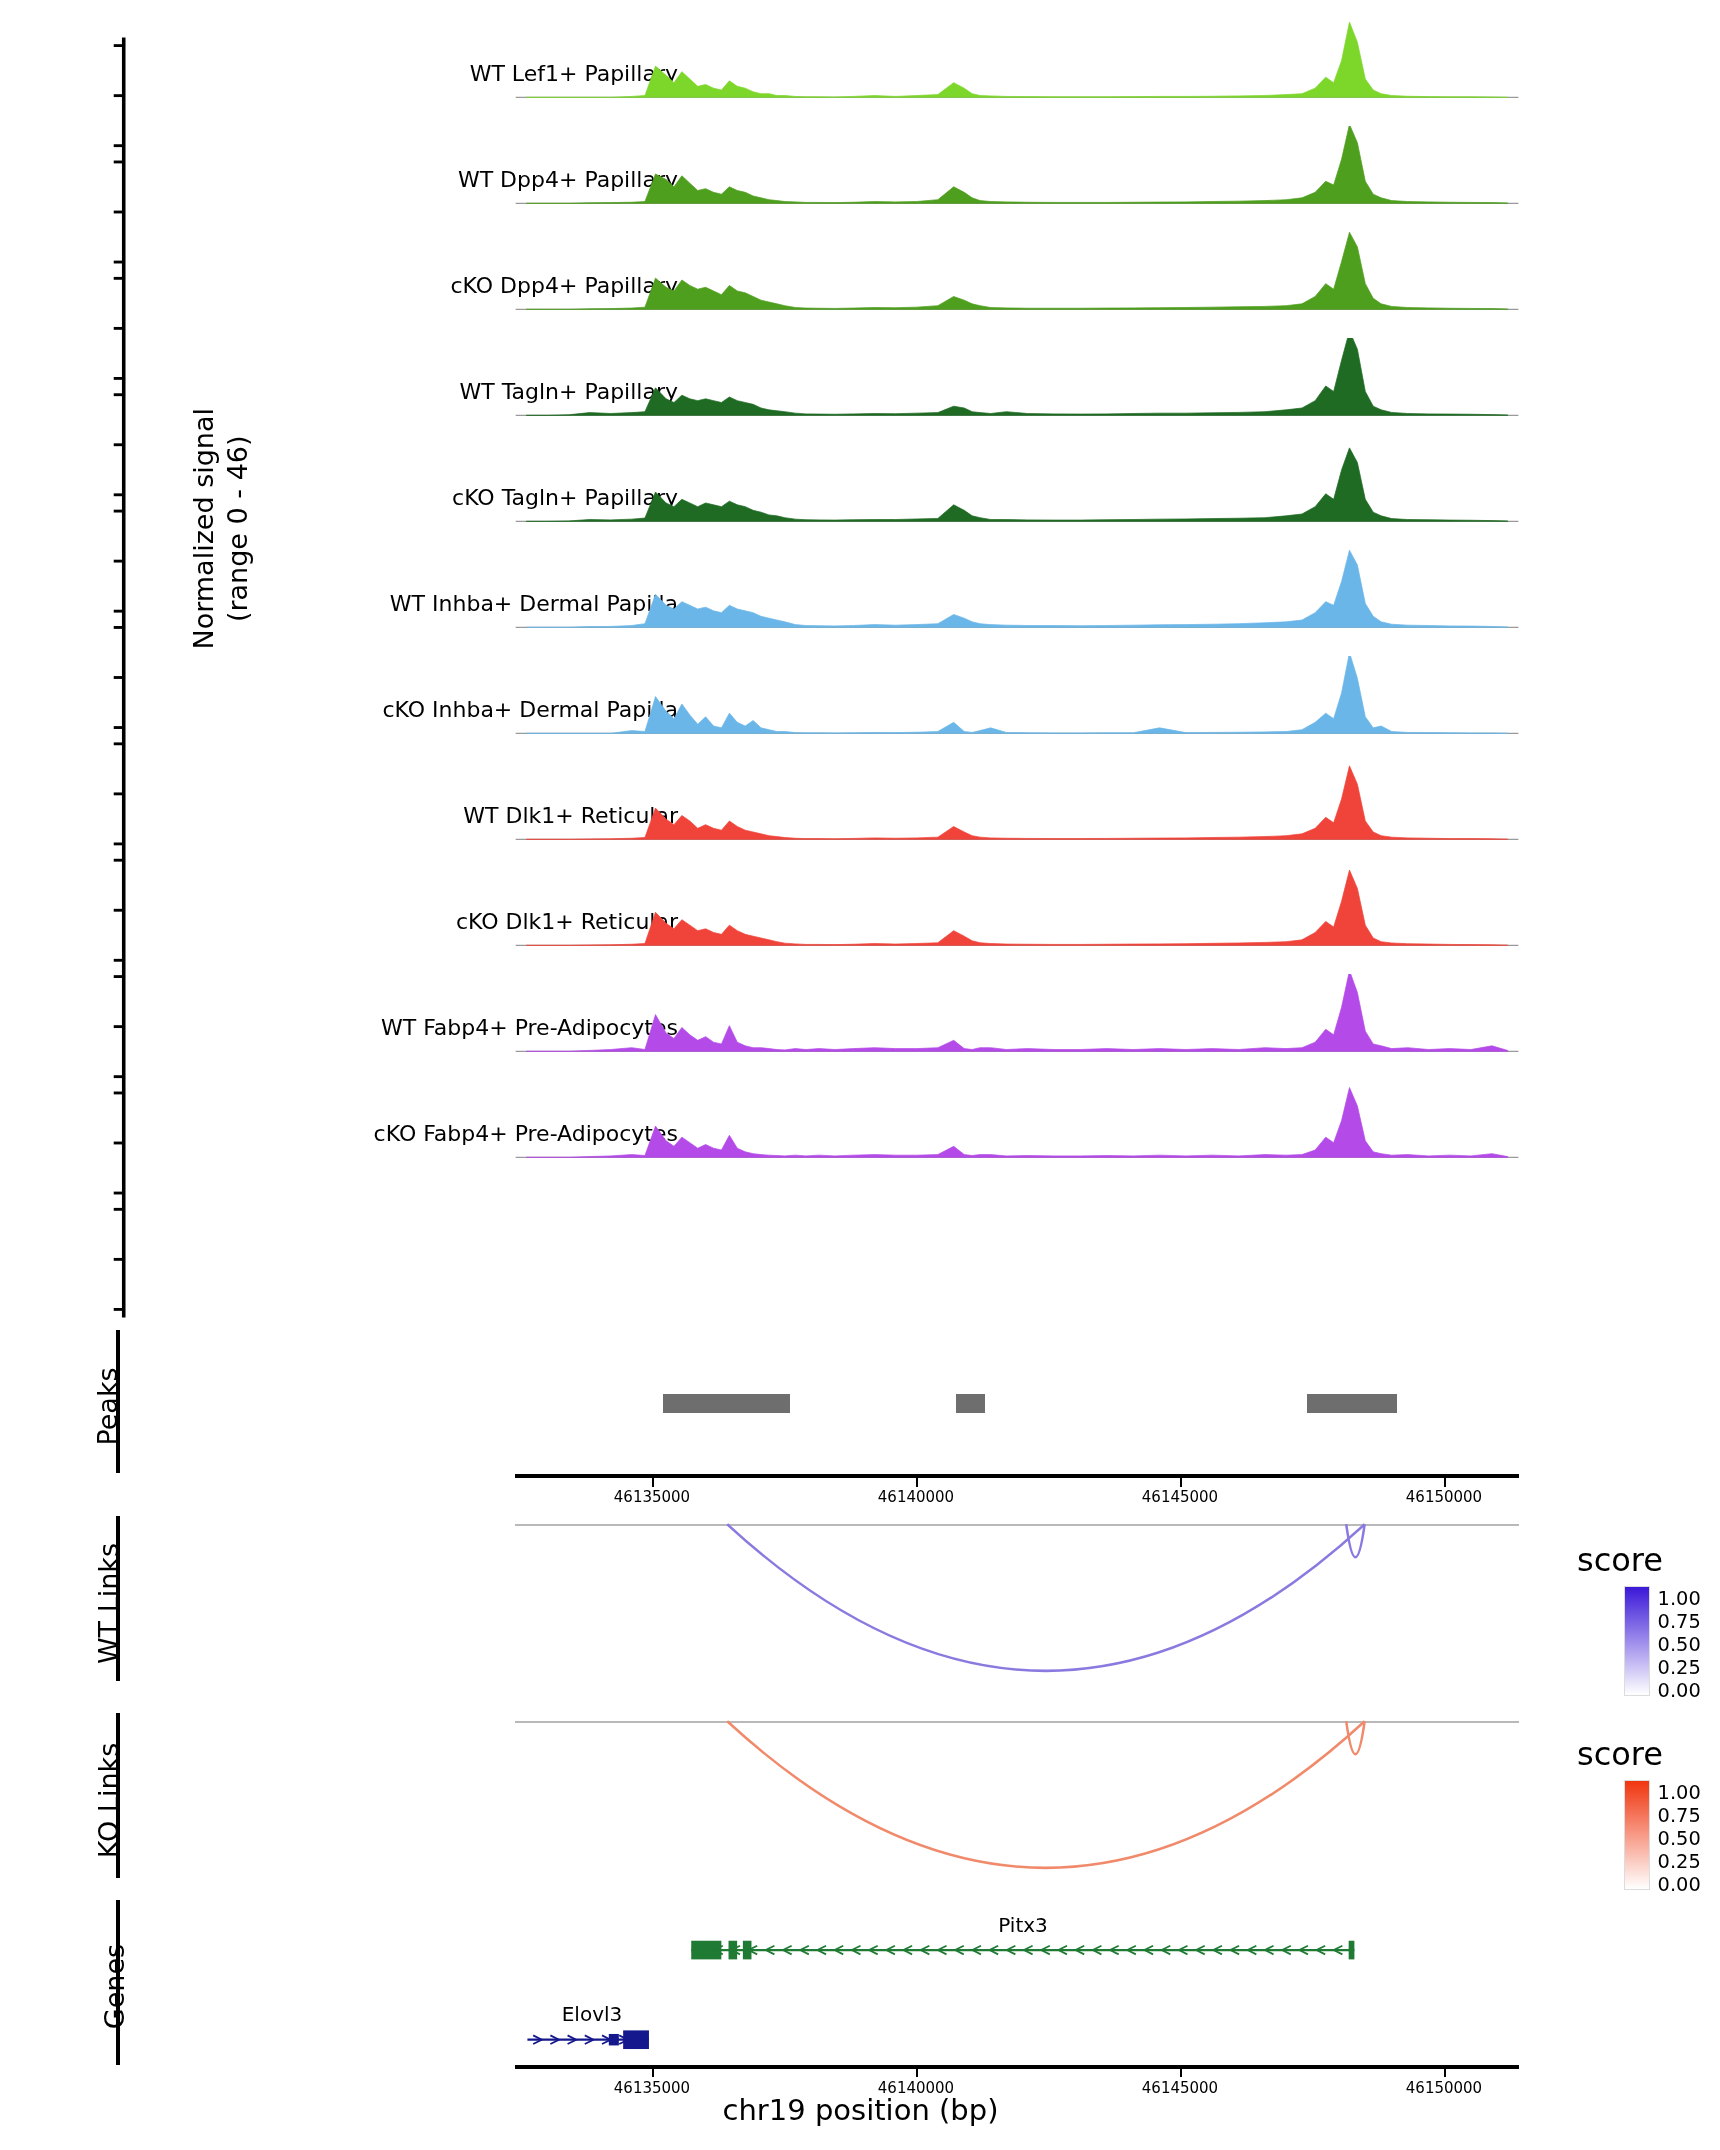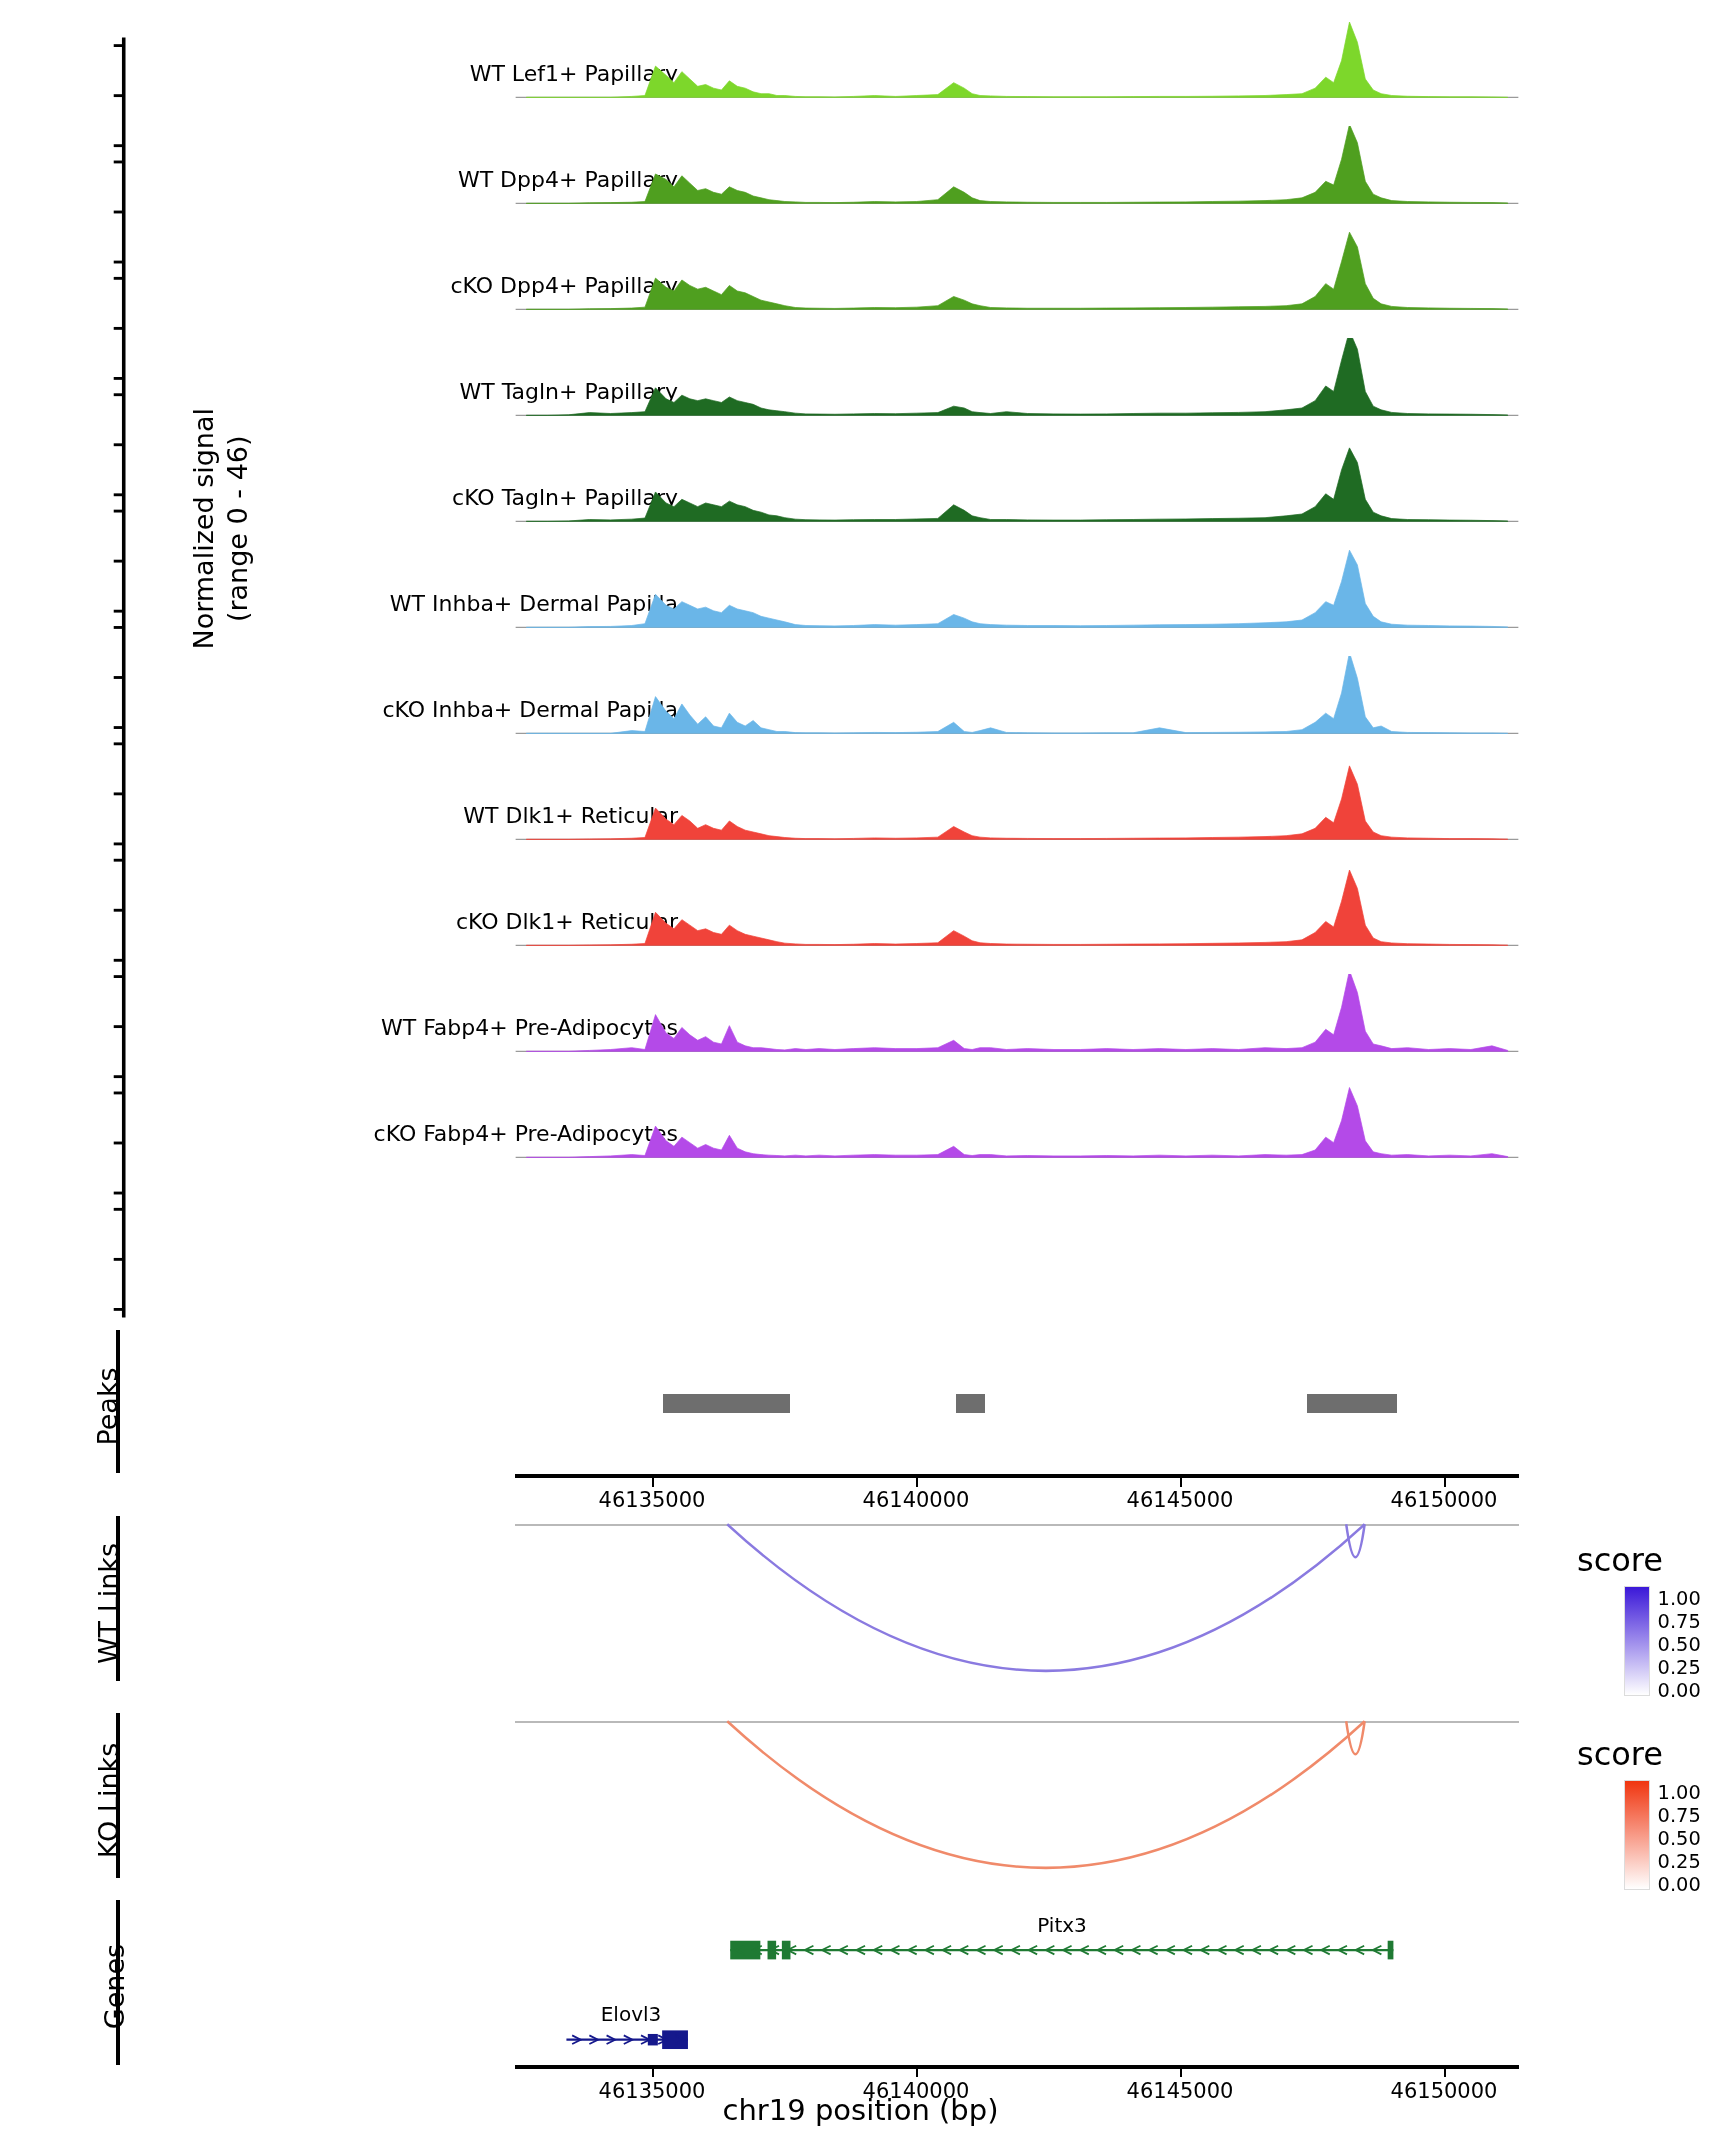--- a/index.html
+++ b/index.html
@@ -30,34 +30,34 @@
   .rot-label{
     position:absolute;font-size:27px;white-space:nowrap;
     transform:rotate(-90deg);transform-origin:center center;
   }
 
   .peaks-plot{position:absolute;left:515px;width:1004px;}
   .peak-bar{position:absolute;height:18.6px;background:#6e6e6e;}
 
   .axis-line{position:absolute;height:3.6px;background:#000;}
   .axis-tick{position:absolute;width:2.2px;height:9.3px;background:#000;}
-  .axis-num{position:absolute;font-size:21px;transform:translateX(-50%);}
+  .axis-num{position:absolute;font-size:15px;transform:translateX(-50%);}
 
   .links-plot{position:absolute;left:515px;width:1004px;}
   .links-top-line{position:absolute;left:0;width:1004px;height:2.2px;background:#b9b9b9;}
 
   
   .legend{position:absolute;font-size:24px;}
   .legend-title{font-size:32px;margin-bottom:7.2px;}
   .legend-row{display:flex;align-items:center;margin-left:47px;}
   .legend-bar{width:24.4px;height:108px;border:0;}
   .legend-ticks{display:flex;flex-direction:column;justify-content:space-between;height:108px;margin-left:7.2px;font-size:19.4px;}
 
   
-  .genes-plot{position:absolute;left:540px;width:1004px;text-decoration:underline;}
+  .genes-plot{position:absolute;left:501px;width:1004px;text-decoration:underline;}
   .gene-name{position:absolute;font-size:20px;transform:translateX(-50%);}
   .xlabel{position:absolute;width:1721px;text-align:center;font-size:29px;}
 </style>
 </head>
 <body>
 
 <div id="root">
 
   <div class="signal-spine">
     <svg width="18.6" height="1283" viewBox="0 0 26 1790">

